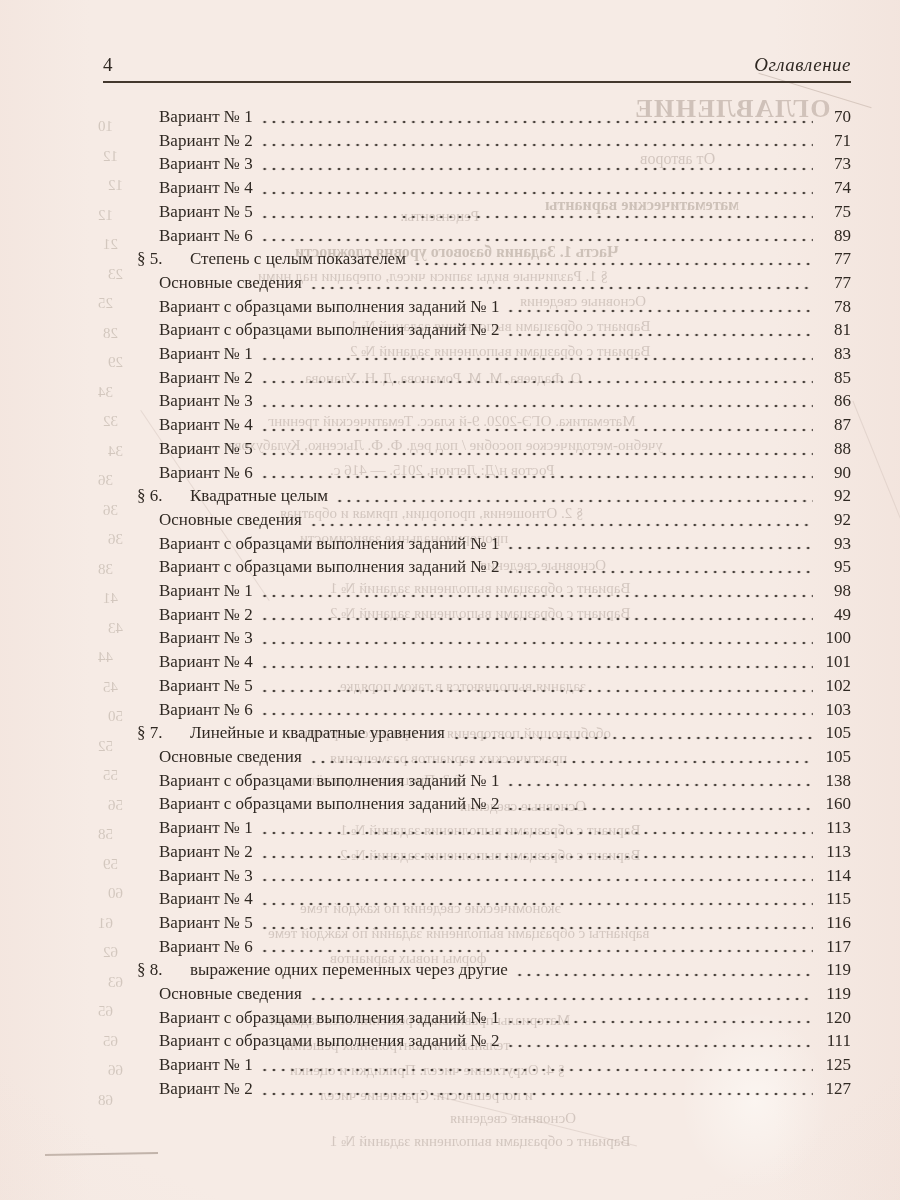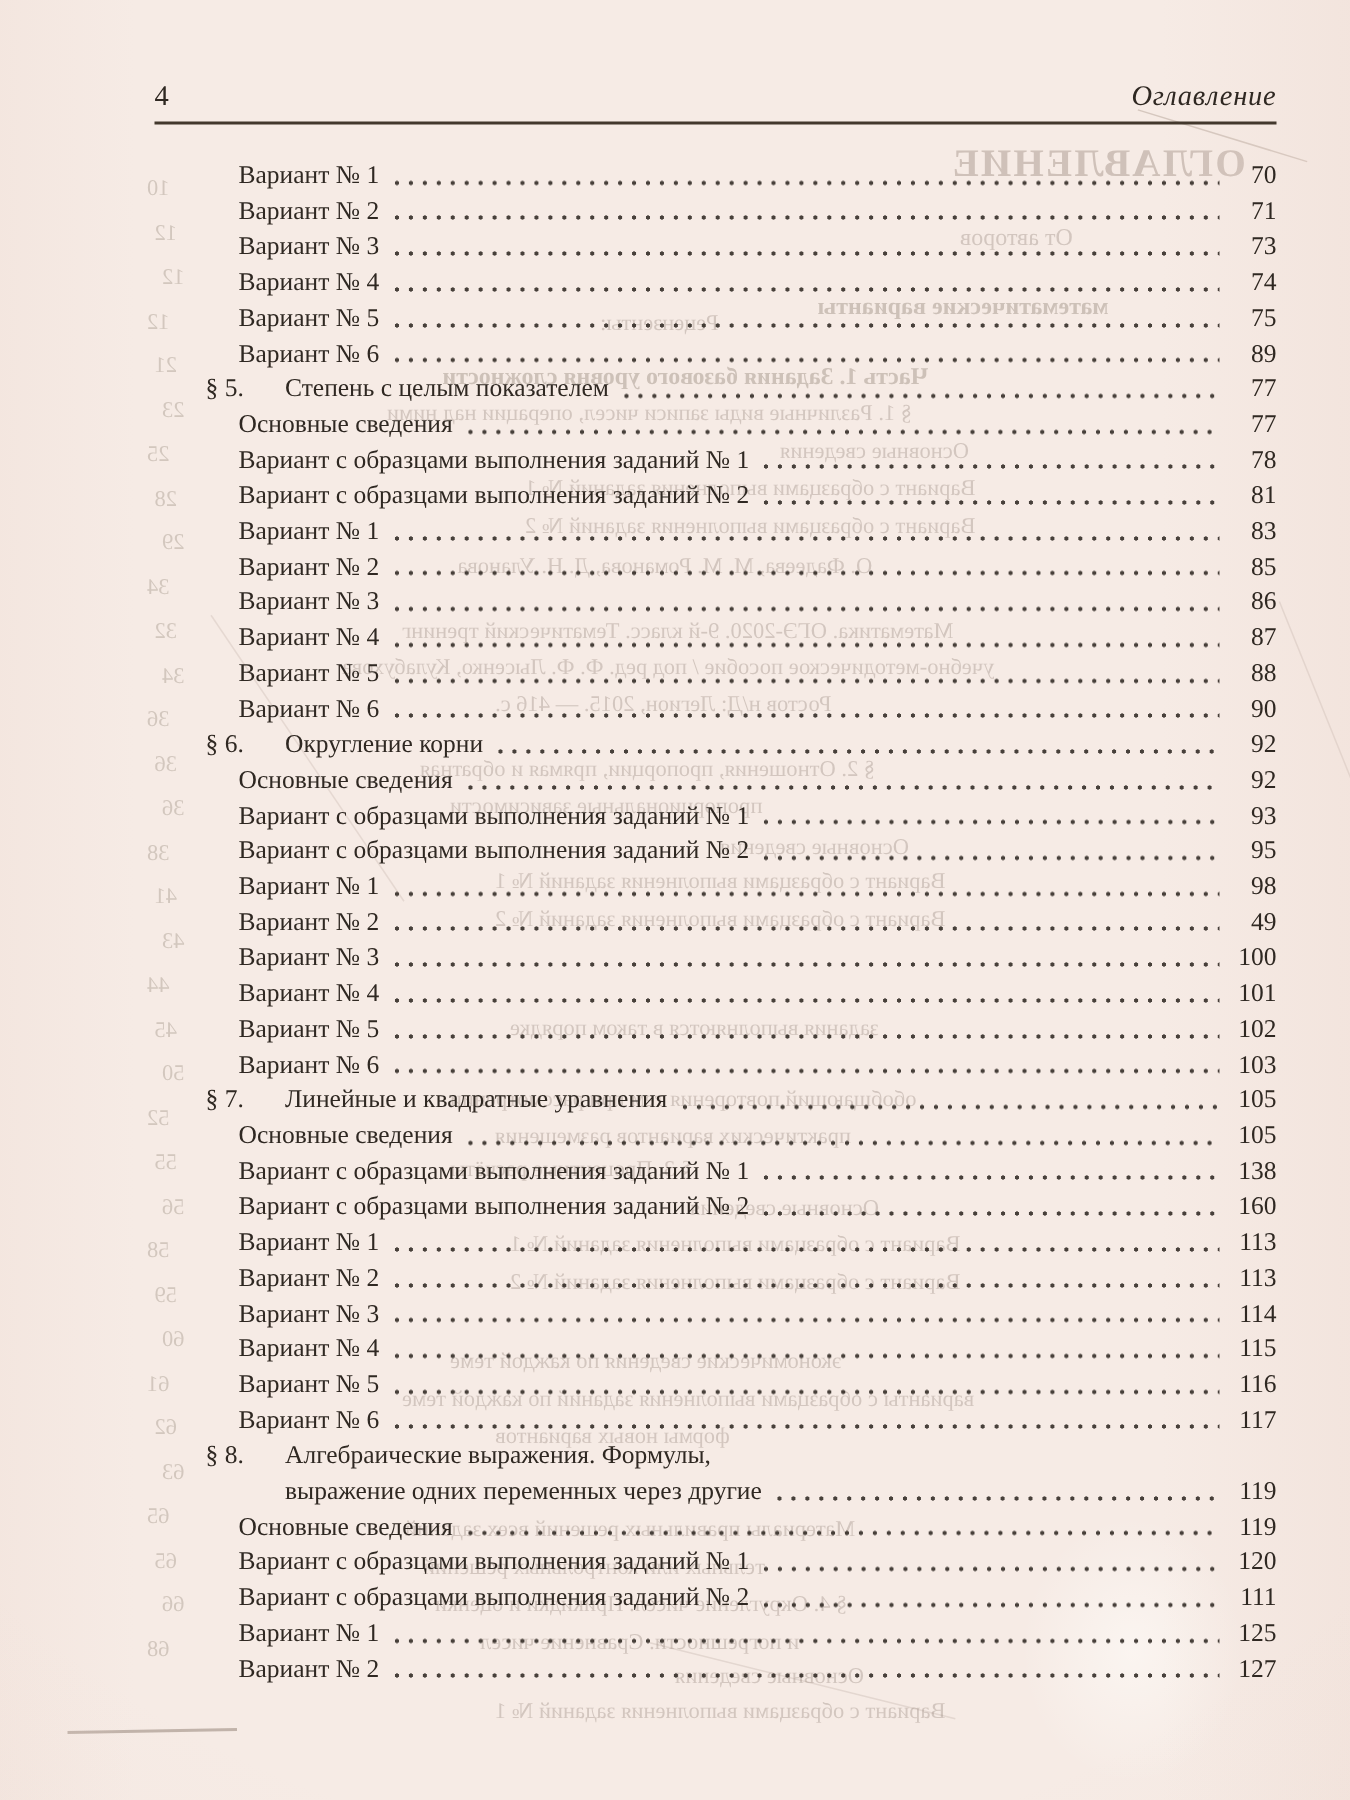--- a/index.html
+++ b/index.html
@@ -298,21 +298,21 @@
             <span class="label">Вариант № 6</span>
             <span class="dots"></span>
             <span class="num">90</span>
           </div>
         </div>
       </div>
       <div class="toc-row sect">
         <span class="marker">§ 6.</span>
         <div class="body">
           <div class="line">
-            <span class="label">Округление корни</span>
+            <span class="label">Квадратные целым</span>
             <span class="dots"></span>
             <span class="num">92</span>
           </div>
         </div>
       </div>
       <div class="toc-row">
         <div class="body">
           <div class="line">
             <span class="label">Основные сведения</span>
             <span class="dots"></span>
@@ -479,23 +479,20 @@
           <div class="line">
             <span class="label">Вариант № 6</span>
             <span class="dots"></span>
             <span class="num">117</span>
           </div>
         </div>
       </div>
       <div class="toc-row sect">
         <span class="marker">§ 8.</span>
         <div class="body">
-          <div class="line">
-            <span class="label">Алгебраические выражения. Формулы,</span>
-          </div>
           <div class="line">
             <span class="label">выражение одних переменных через другие</span>
             <span class="dots"></span>
             <span class="num">119</span>
           </div>
         </div>
       </div>
       <div class="toc-row">
         <div class="body">
           <div class="line">

